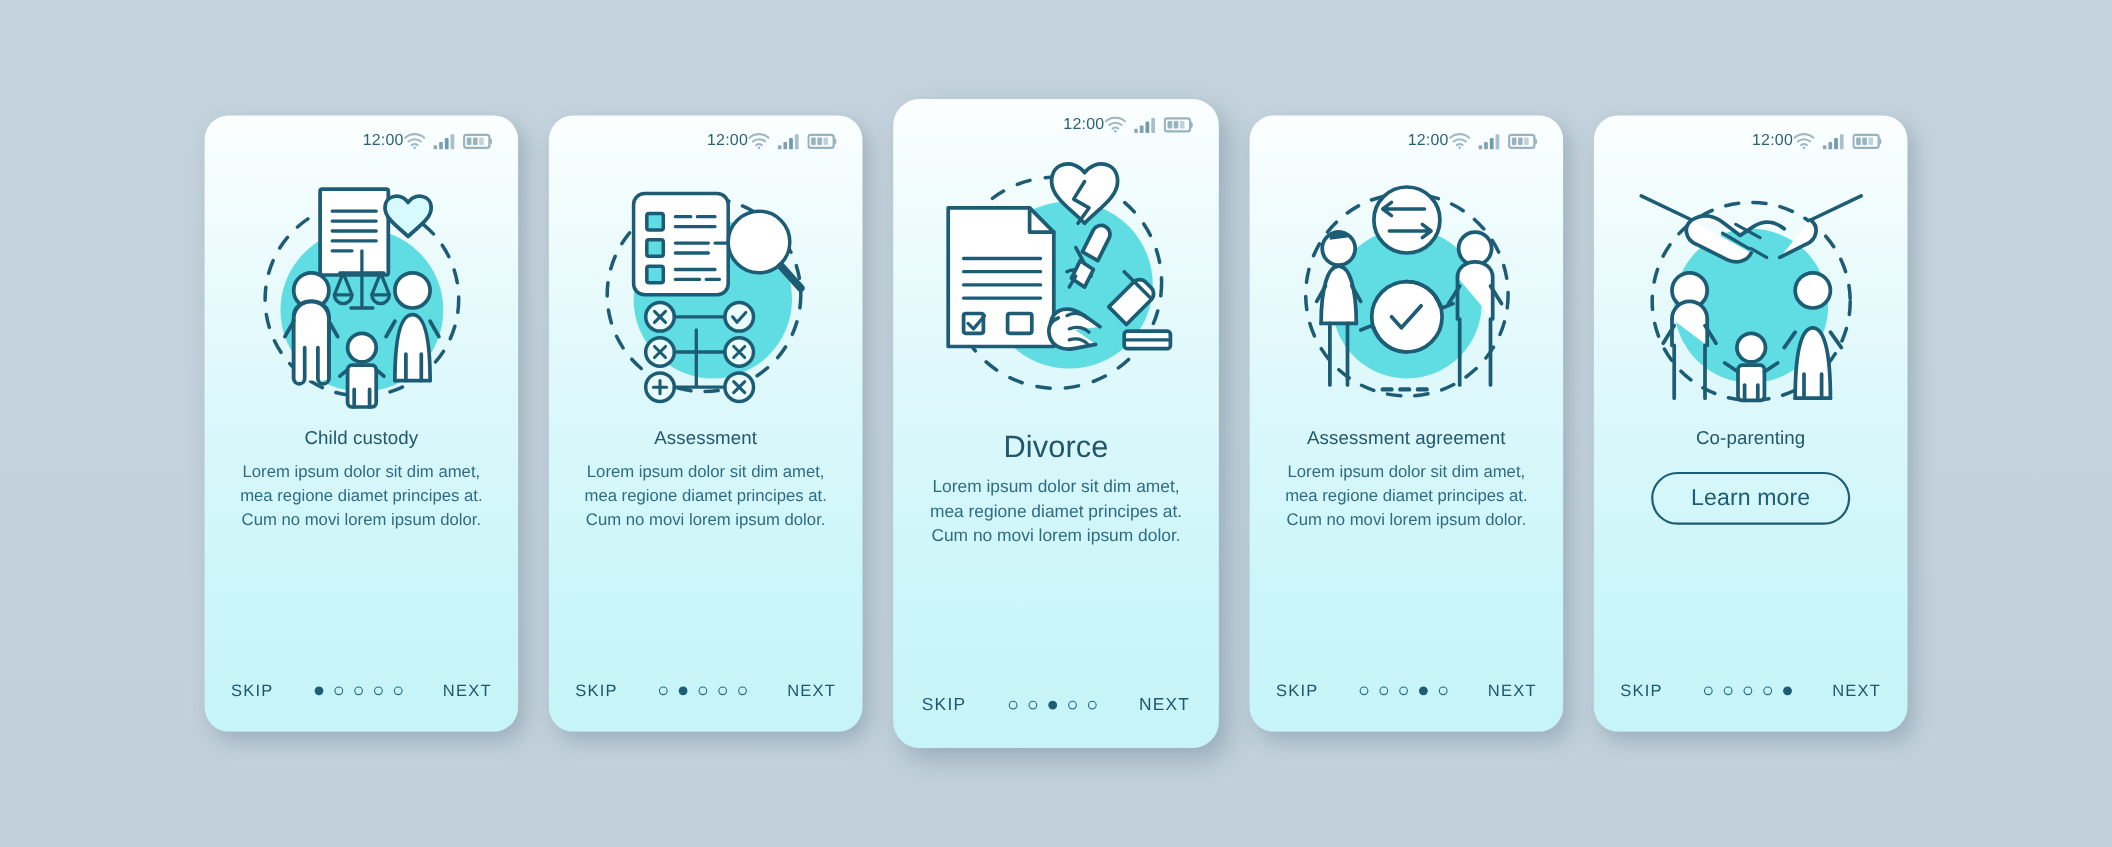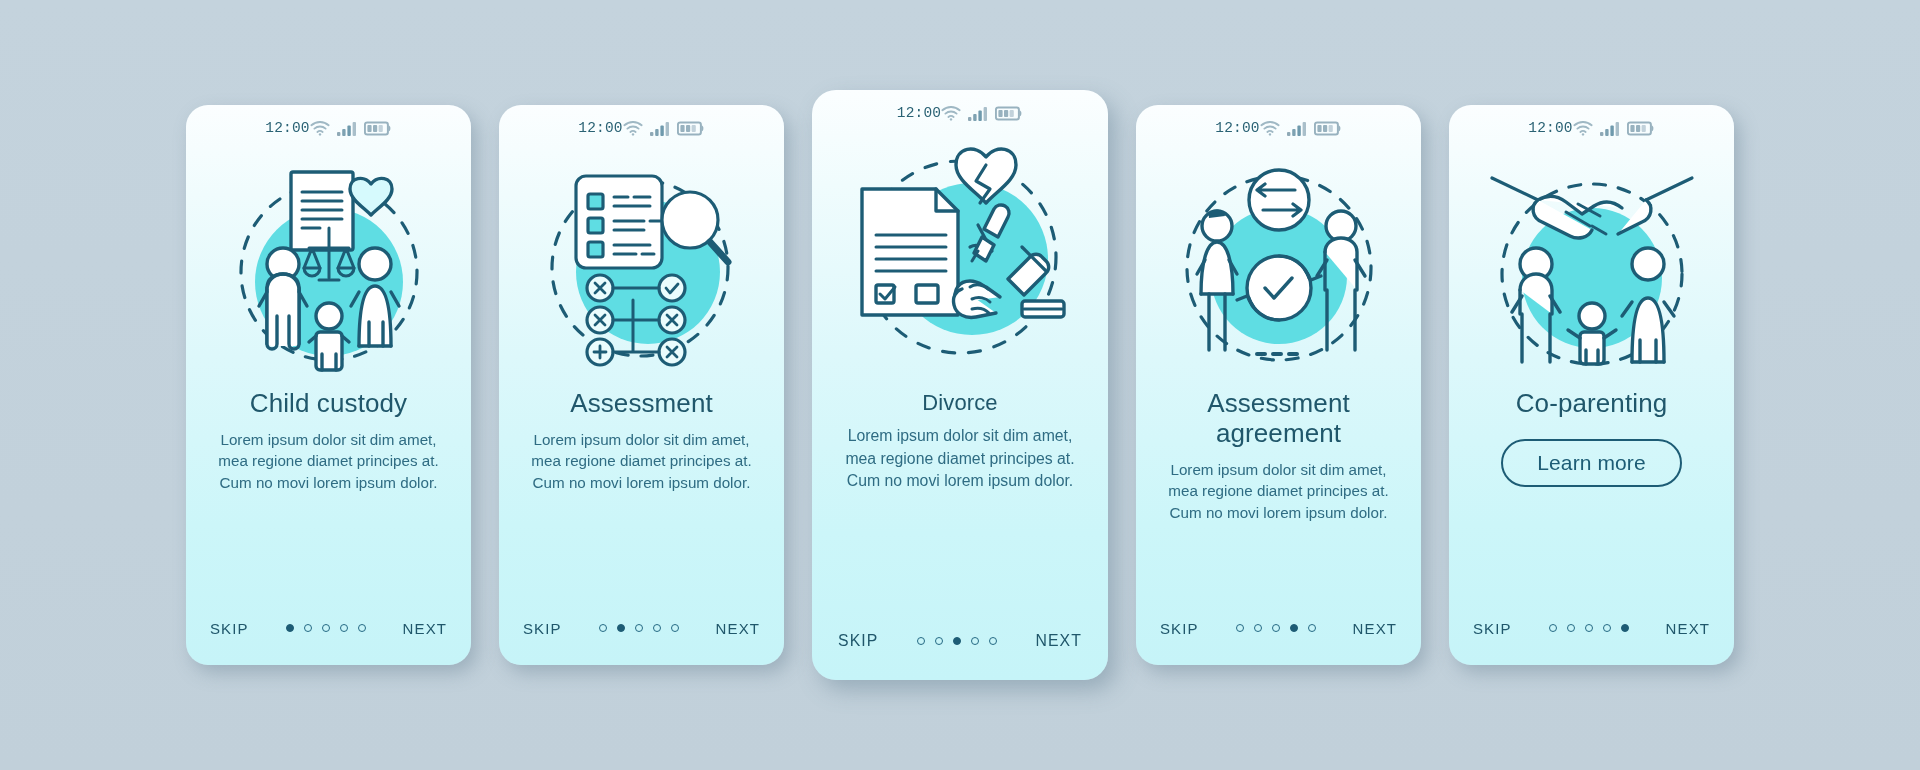--- a/index.html
+++ b/index.html
@@ -38,23 +38,22 @@
     border-radius: 24px;
     box-shadow: 8px 10px 22px rgba(96,124,142,.42);
   }
 
   
   .statusbar {
     height: 46px;
     padding: 0 22px;
     display: flex;
     align-items: center;
-    justify-content: center;
+    justify-content: flex-end;
     flex: 0 0 auto;
-    font-family: Liberation Mono, monospace;
   }
   .clock {
     font-size: 14.5px;
     color: #2a6274;
     letter-spacing: .2px;
   }
   .status-icons { display: flex; align-items: center; gap: 7px; }
   .status-icons svg { display: block; }
 
   
@@ -71,29 +70,29 @@
 
   
   .body-area {
     flex: 1 1 auto;
     display: flex;
     flex-direction: column;
     align-items: center;
     padding: 0 22px;
   }
   .card-title {
-    font-size: 26px;
+    font-size: 17px;
     color: #20576b;
     text-align: center;
     line-height: 1.15;
     letter-spacing: .1px;
     margin-top: 8px;
     font-weight: 400;
   }
-  .phone.tall .card-title { font-size: 22px; }
+  .phone.tall .card-title { font-size: 28px; }
   .card-desc {
     margin-top: 10px;
     font-size: 15.2px;
     line-height: 1.42;
     color: #2f6c83;
     text-align: center;
     max-width: 232px;
   }
   .phone.tall .card-desc { font-size: 15.8px; max-width: 242px; }
 

